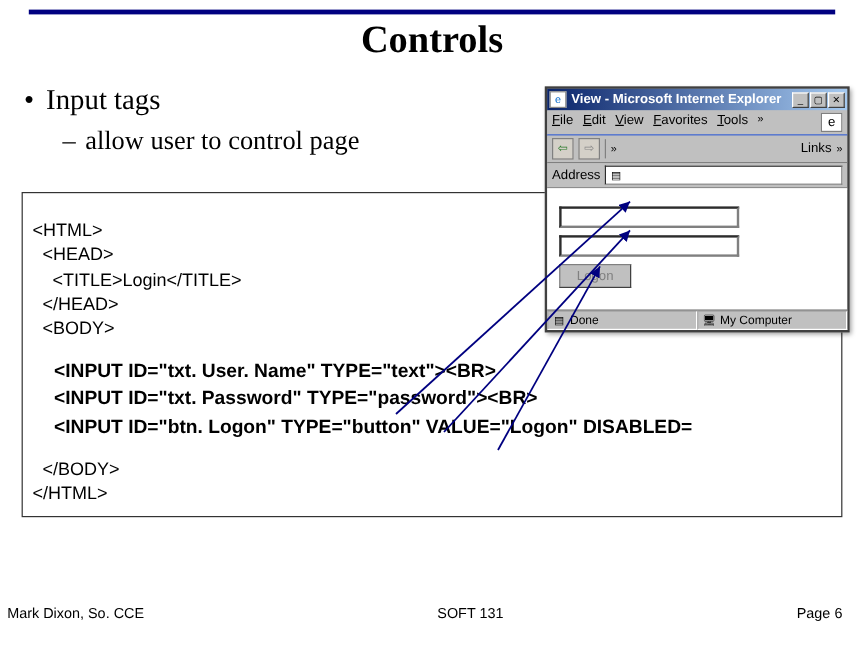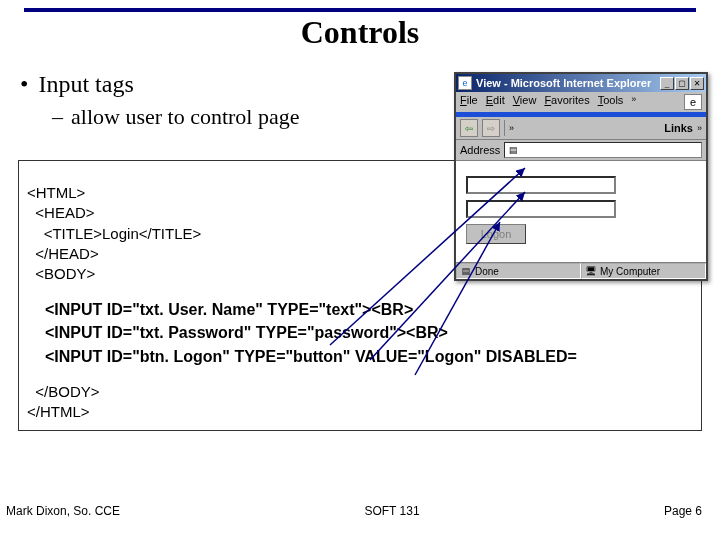--- a/index.html
+++ b/index.html
@@ -15,21 +15,21 @@
   .code-bold { font-weight: bold; font-size: 16px; margin: 14px 0 14px 18px; line-height: 1.45; }
   .code-tail { margin-top: 8px; }
   .footer { position: absolute; bottom: 22px; left: 0; right: 0; display: flex; justify-content: space-between; font-size: 12px; font-family: Arial, sans-serif; padding: 0 18px 0 6px; }
   
   .browser { position: absolute; top: 72px; right: 12px; width: 254px; border: 2px solid #404040; background: #c0c0c0; box-shadow: 2px 2px 4px rgba(0,0,0,0.4); font-family: Tahoma, sans-serif; font-size: 11px; }
   .titlebar { background: linear-gradient(to right, #0a246a, #a6caf0); color: #fff; display: flex; align-items: center; padding: 2px 2px; height: 18px; }
   .titlebar .ie-icon { width: 14px; height: 14px; background: #fff; margin-right: 4px; display: inline-flex; align-items: center; justify-content: center; font-size: 9px; color: #0066cc; border: 1px solid #888; }
   .titlebar-text { flex: 1; font-weight: bold; white-space: nowrap; overflow: hidden; }
   .win-btns { display: flex; gap: 1px; }
   .win-btn { width: 14px; height: 13px; background: #c0c0c0; border: 1px solid #fff; border-right-color: #404040; border-bottom-color: #404040; font-size: 8px; display: flex; align-items: center; justify-content: center; font-family: Arial; color: #000; }
-  .menubar { display: flex; gap: 8px; padding: 2px 4px; background: #c0c0c0; border-bottom: 5px solid #1d4ed8; }
+  .menubar { display: flex; gap: 8px; padding: 2px 4px; background: #c0c0c0; border-bottom: 1px solid #1d4ed8; }
   .menubar span { text-decoration: underline; text-decoration-color: transparent; }
   .menubar span::first-letter { text-decoration: underline; }
   .toolbar { display: flex; align-items: center; padding: 2px 4px; background: #c0c0c0; border-bottom: 1px solid #808080; gap: 4px; }
   .tb-btn { width: 18px; height: 18px; border: 1px solid #808080; background: #d4d0c8; display: inline-flex; align-items: center; justify-content: center; font-size: 10px; }
   .tb-sep { width: 1px; height: 16px; background: #808080; }
   .chev { font-size: 9px; }
   .addrbar { display: flex; align-items: center; padding: 2px 4px; background: #c0c0c0; border-bottom: 1px solid #808080; gap: 4px; }
   .addrbox { flex: 1; background: #fff; border: 1px inset #808080; padding: 1px 2px; display: flex; align-items: center; gap: 3px; white-space: nowrap; overflow: hidden; }
   .page-area { background: #fff; padding: 14px 10px 18px 10px; border-top: 1px solid #fff; }
   .txtfield { width: 150px; height: 18px; border: 2px inset #808080; background: #fff; margin-bottom: 6px; display: block; }
@@ -90,21 +90,21 @@
     <span>Favorites</span>
     <span>Tools</span>
     <span class="chev">»</span>
     <span style="margin-left:auto;width:18px;height:16px;border:1px solid #808080;display:inline-flex;align-items:center;justify-content:center;background:#fff;">e</span>
   </div>
   <div class="toolbar">
     <span class="tb-btn" style="color:#2a7a2a;">⇦</span>
     <span class="tb-btn" style="color:#888;">⇨</span>
     <span class="tb-sep"></span>
     <span class="chev">»</span>
-    <span style="margin-left:auto;font-weight:bold;">Links</span>
+    <span style="margin-left:auto;">Links</span>
     <span class="chev">»</span>
   </div>
   <div class="addrbar">
     <span>Address</span>
     <span class="addrbox">
       <span class="doc-icon">▤</span>
     </span>
   </div>
   <div class="page-area">
     <div class="txtfield"></div>

